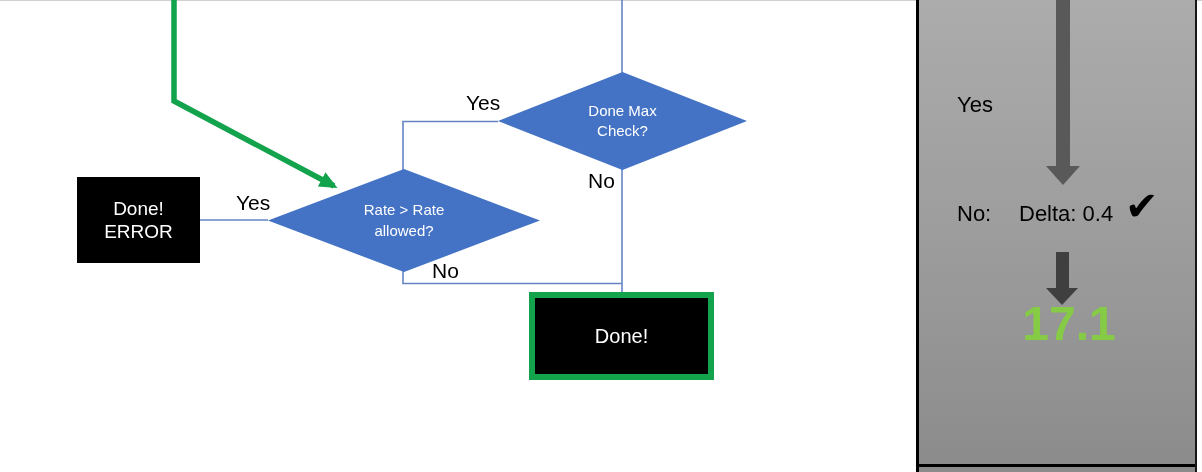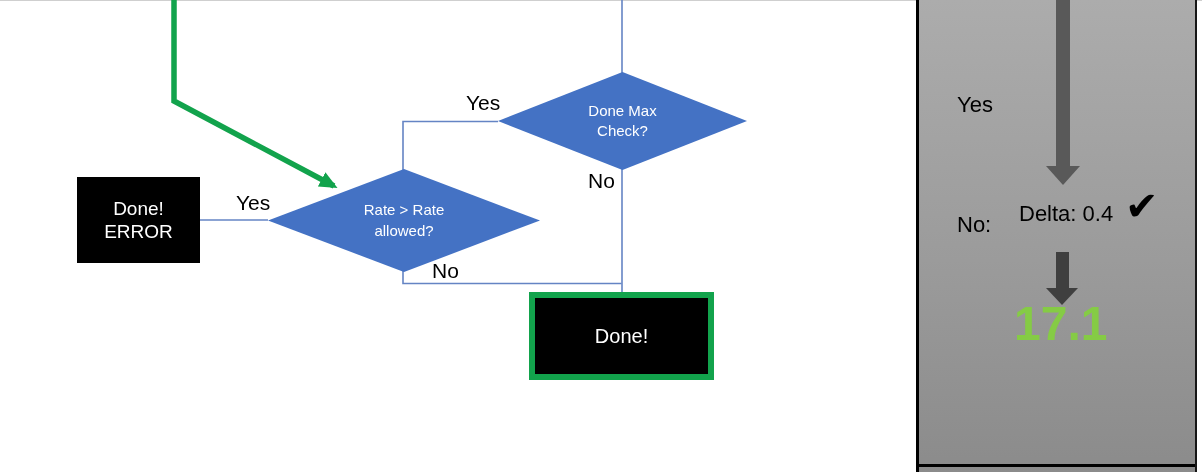--- a/index.html
+++ b/index.html
@@ -86,21 +86,21 @@
     position: absolute; left: 0; top: 464px;
     width: 100%; height: 3px; background: #000000;
   }
   .panel-label {
     position: absolute;
     color: #000000;
     font-size: 22px;
     white-space: nowrap;
   }
   .p-yes   { left: 38px;  top: 92px;  }
-  .p-no    { left: 38px;  top: 212px; }
+  .p-no    { left: 38px;  top: 201px; }
   .p-delta { left: 100px; top: 201px; }
   .p-check {
     position: absolute; left: 206px; top: 186px;
     font-size: 40px; font-weight: bold; color: #000000;
     font-family: "DejaVu Sans", "Liberation Sans", sans-serif;
     line-height: 1;
   }
 
   .arrow-large-shaft {
     position: absolute; left: 137px; top: 0;
@@ -121,21 +121,21 @@
     position: absolute; left: 127px; top: 288px;
     width: 0; height: 0;
     border-left: 16px solid transparent;
     border-right: 16px solid transparent;
     border-top: 17px solid #3f3f3f;
   }
 
   .result-value {
     position: absolute; left: 95px; top: 298px;
     width: 110px;
-    text-align: left;
+    text-align: center;
     font-size: 48px; font-weight: bold;
     line-height: 1.1;
     color: #85cb45;
   }
 </style>
 </head>
 <body>
 
 <div class="canvas">
 

